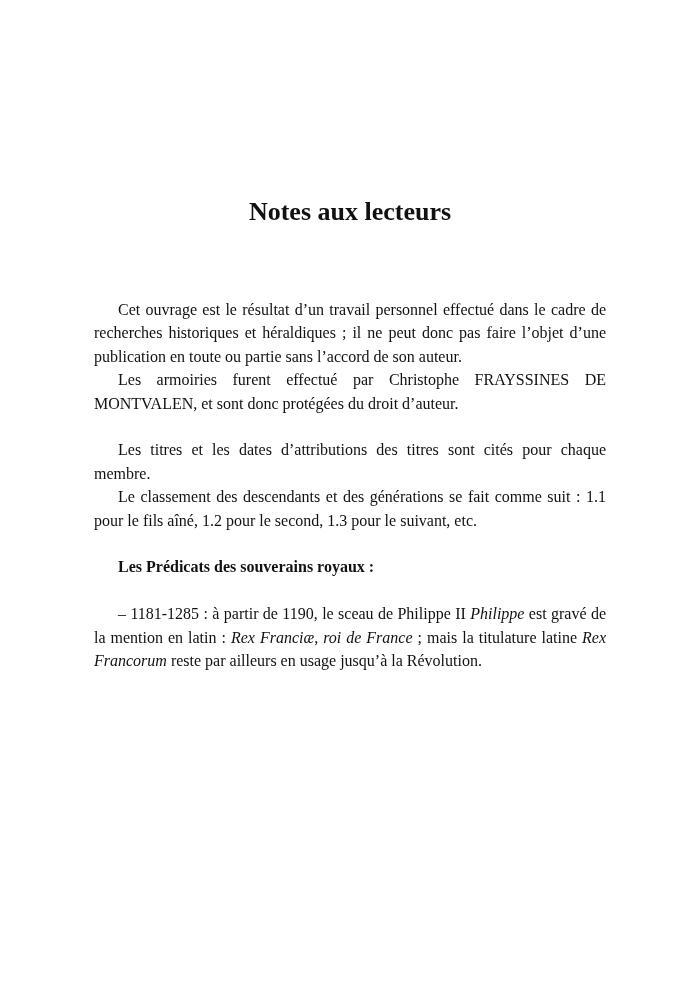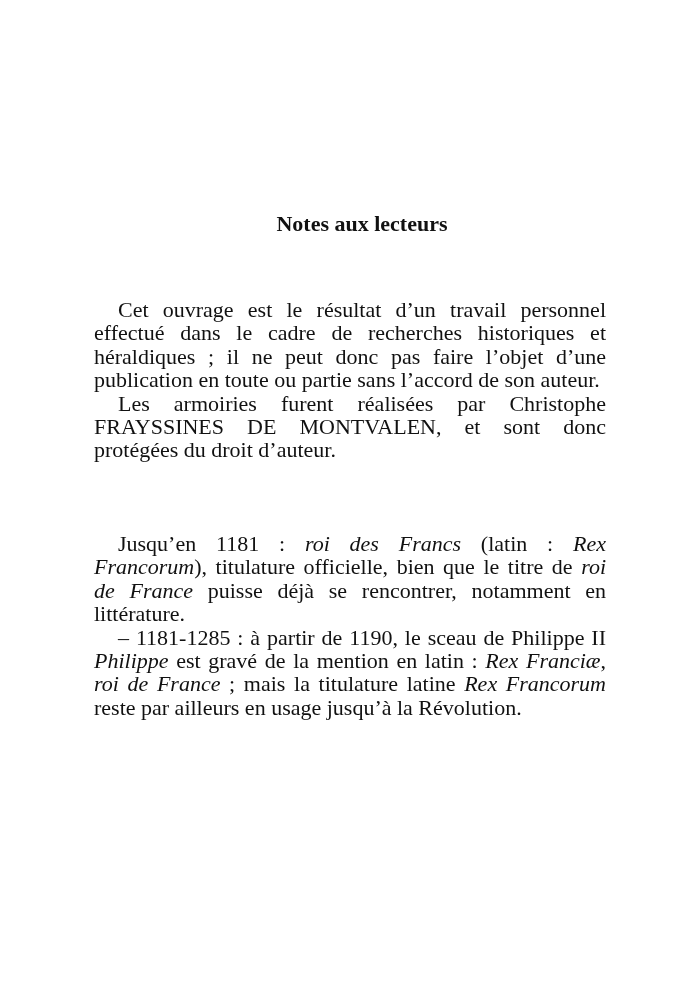--- a/index.html
+++ b/index.html
@@ -21,30 +21,30 @@
       top: 0;
       width: 512px;
     }
     .title {
       position: absolute;
       top: 200px;
       left: 0;
       width: 512px;
       text-align: center;
       font-weight: bold;
-      font-size: 22px;
+      font-size: 26px;
       line-height: 24px;
-      margin: 12px;
+      margin: 0;
     }
     .body {
       position: absolute;
       top: 298px;
       left: 0;
       width: 512px;
-      font-size: 22px;
+      font-size: 16px;
       line-height: 23.4px;
     }
     .body p {
       margin: 0;
       text-align: justify;
       text-indent: 24px;
     }
     .gap {
       height: 23.4px;
     }
@@ -56,27 +56,29 @@
     em { font-style: italic; }
   </style>
 </head>
 <body>
 
 <div class="page">
   <h1 class="title">Notes aux lecteurs</h1>
 
   <div class="body">
     <p>Cet ouvrage est le résultat d’un travail personnel effectué dans le cadre de recherches historiques et héraldiques ; il ne peut donc pas faire l’objet d’une publication en toute ou partie sans l’accord de son auteur.</p>
-    <p>Les armoiries furent réalisées par Christophe FRAYSSINES DE MONTVALEN, et sont donc protégées du droit d’auteur.</p>
+    <p>Les armoiries furent effectué par Christophe FRAYSSINES DE MONTVALEN, et sont donc protégées du droit d’auteur.</p>
 
     <div class="gap"></div>
 
+    <p>Les titres et les dates d’attributions des titres sont cités pour chaque membre.</p>
+    <p>Le classement des descendants et des générations se fait comme suit : 1.1 pour le fils aîné, 1.2 pour le second, 1.3 pour le suivant, etc.</p>
 
     <div class="gap"></div>
 
+    <p class="section-heading">Les Prédicats des souverains royaux :</p>
 
     <div class="gap"></div>
 
-    <p><span>Jusqu’en 1181 : </span><em>roi des Francs</em><span> (latin : </span><em>Rex Francorum</em><span>), titulature officielle, bien que le titre de </span><em>roi de France</em><span> puisse déjà se rencontrer, notamment en littérature.</span></p>
 
     <p><span>– 1181-1285 : à partir de 1190, le sceau de Philippe II </span><em>Philippe</em><span> est gravé de la mention en latin : </span><em>Rex Franciæ</em><span>, </span><em>roi de France</em><span> ; mais la titulature latine </span><em>Rex Francorum</em><span> reste par ailleurs en usage jusqu’à la Révolution.</span></p>
   </div>
 </div>
 
 </body></html>

